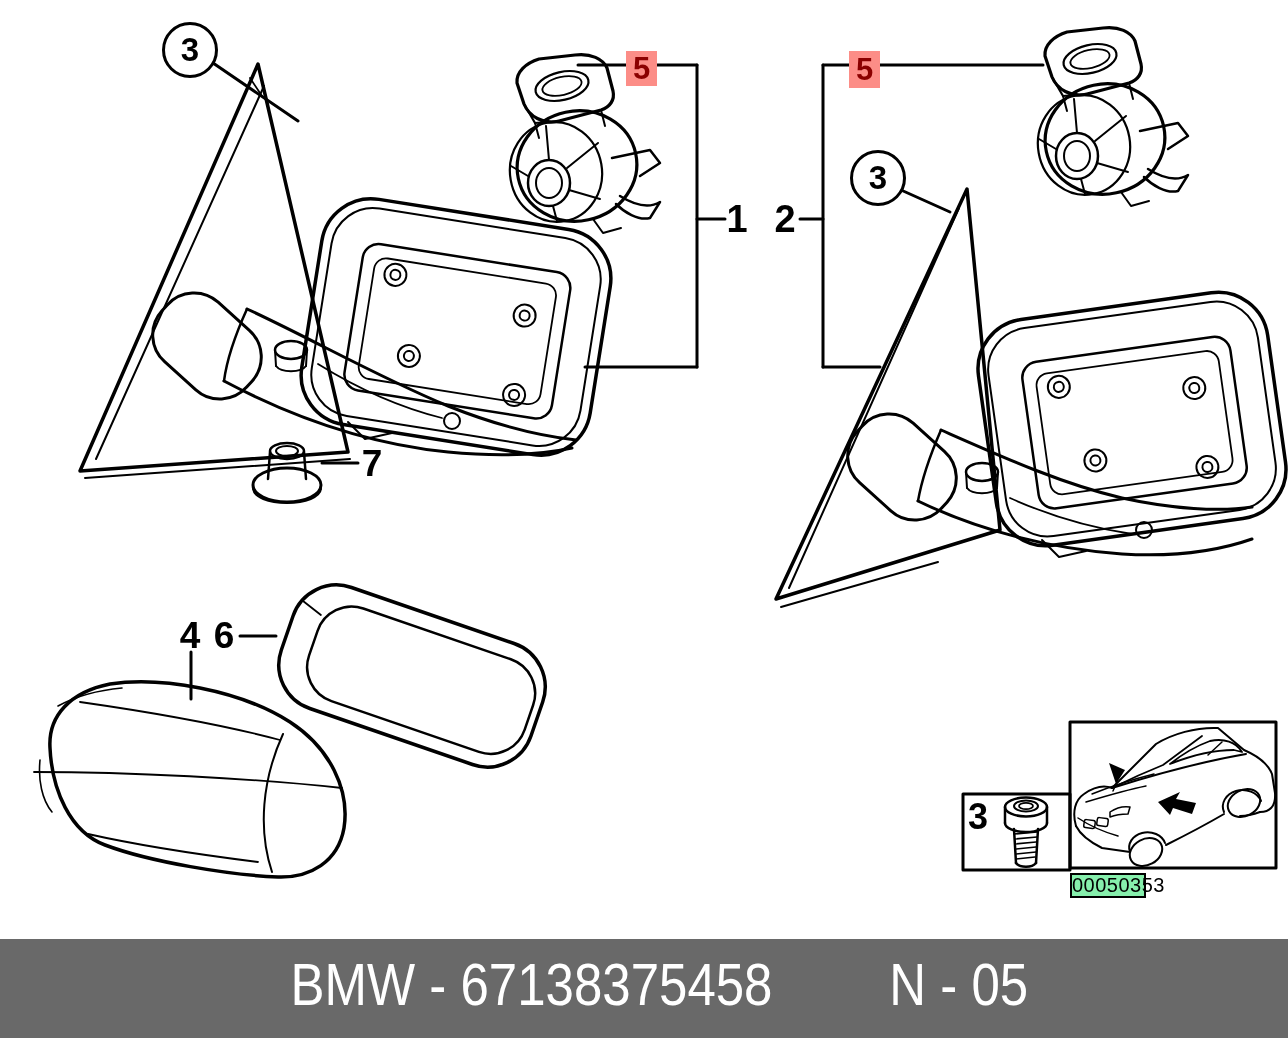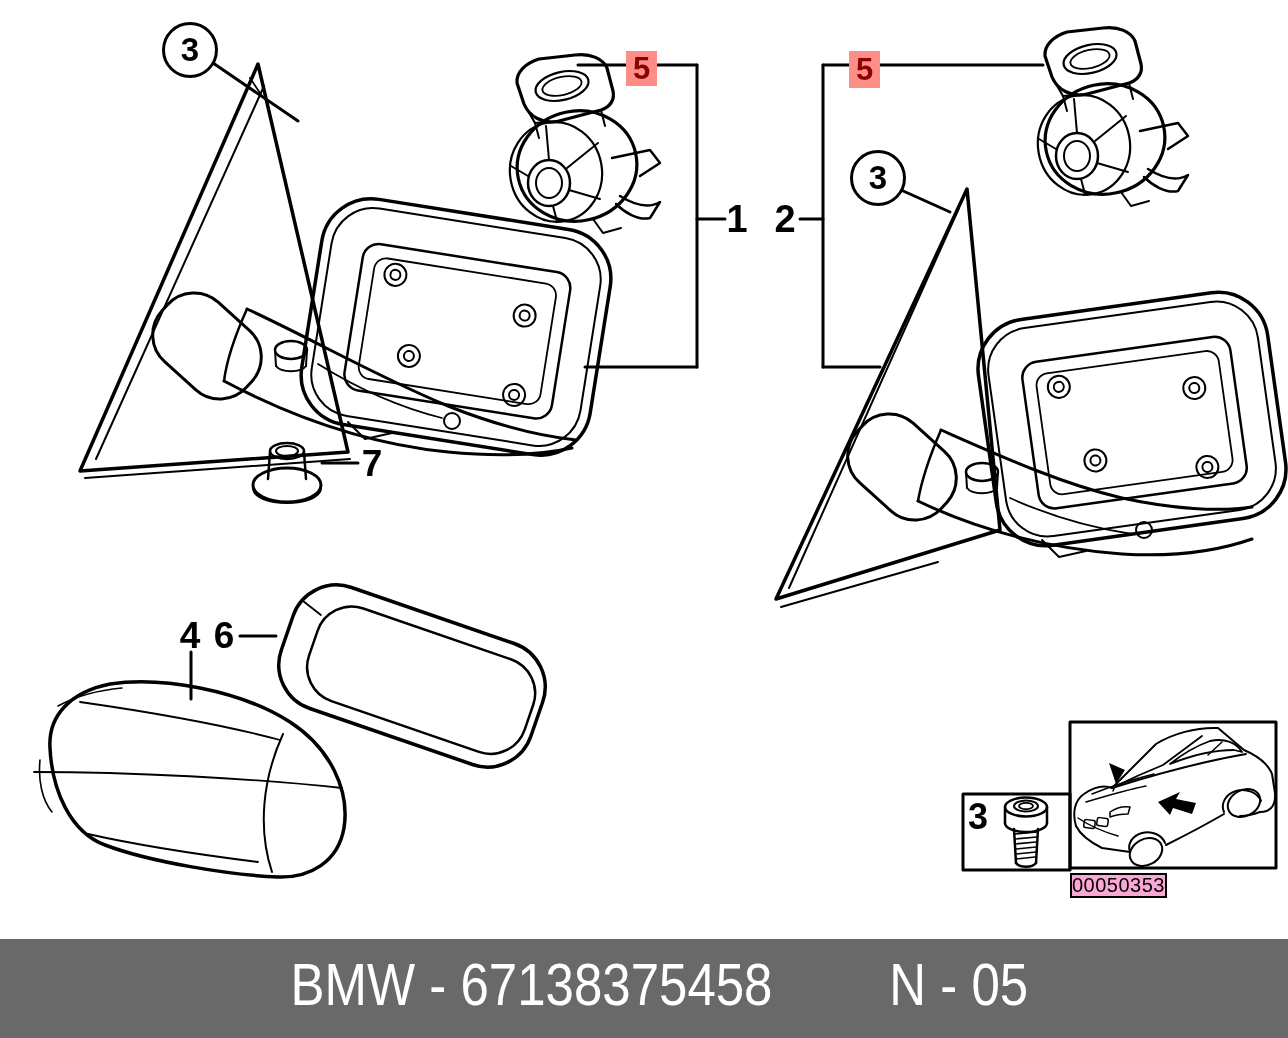--- a/index.html
+++ b/index.html
@@ -14,22 +14,22 @@
   #co7{left:357px;top:445px;width:30px;font-size:37px;line-height:37px;}
   #co3s{left:968px;top:799px;width:34px;font-size:36px;line-height:36px;text-align:left;}
   .circle3{position:absolute;width:50px;height:50px;border:3.5px solid #000;border-radius:50%;
            background:#fff;font-size:33px;line-height:50px;font-weight:bold;text-align:center;}
   #c3l{left:162px;top:22px;}
   #c3r{left:850px;top:150px;}
   .hl5{position:absolute;width:31px;background:#fc8d87;color:#8b0000;font-size:31px;
        font-weight:bold;text-align:center;}
   #h5l{left:626px;top:51px;height:35px;line-height:35px;}
   #h5r{left:849px;top:51px;height:37px;line-height:37px;}
-  .codebox{position:absolute;left:1070px;top:873px;width:97px;height:25px;border:2.5px solid #000;
-           background:#f9a8d4;font-size:20px;line-height:20px;text-align:center;color:#000;
+  .codebox{position:absolute;left:1070px;top:873px;width:76px;height:25px;border:2.5px solid #000;
+           background:#86efac;font-size:20px;line-height:20px;text-align:center;color:#000;
            box-sizing:border-box;letter-spacing:0.5px;}
   .footer{position:absolute;left:0;top:939px;width:1288px;height:99px;background:#696969;
           display:flex;justify-content:center;align-items:center;gap:62px;padding-bottom:8px;
           box-sizing:border-box;}
   .ftext{color:#ffffff;font-size:60px;font-weight:400;white-space:pre;transform:scaleX(0.85);}
 </style>
 </head>
 <body>
 
 <div class="canvas">

